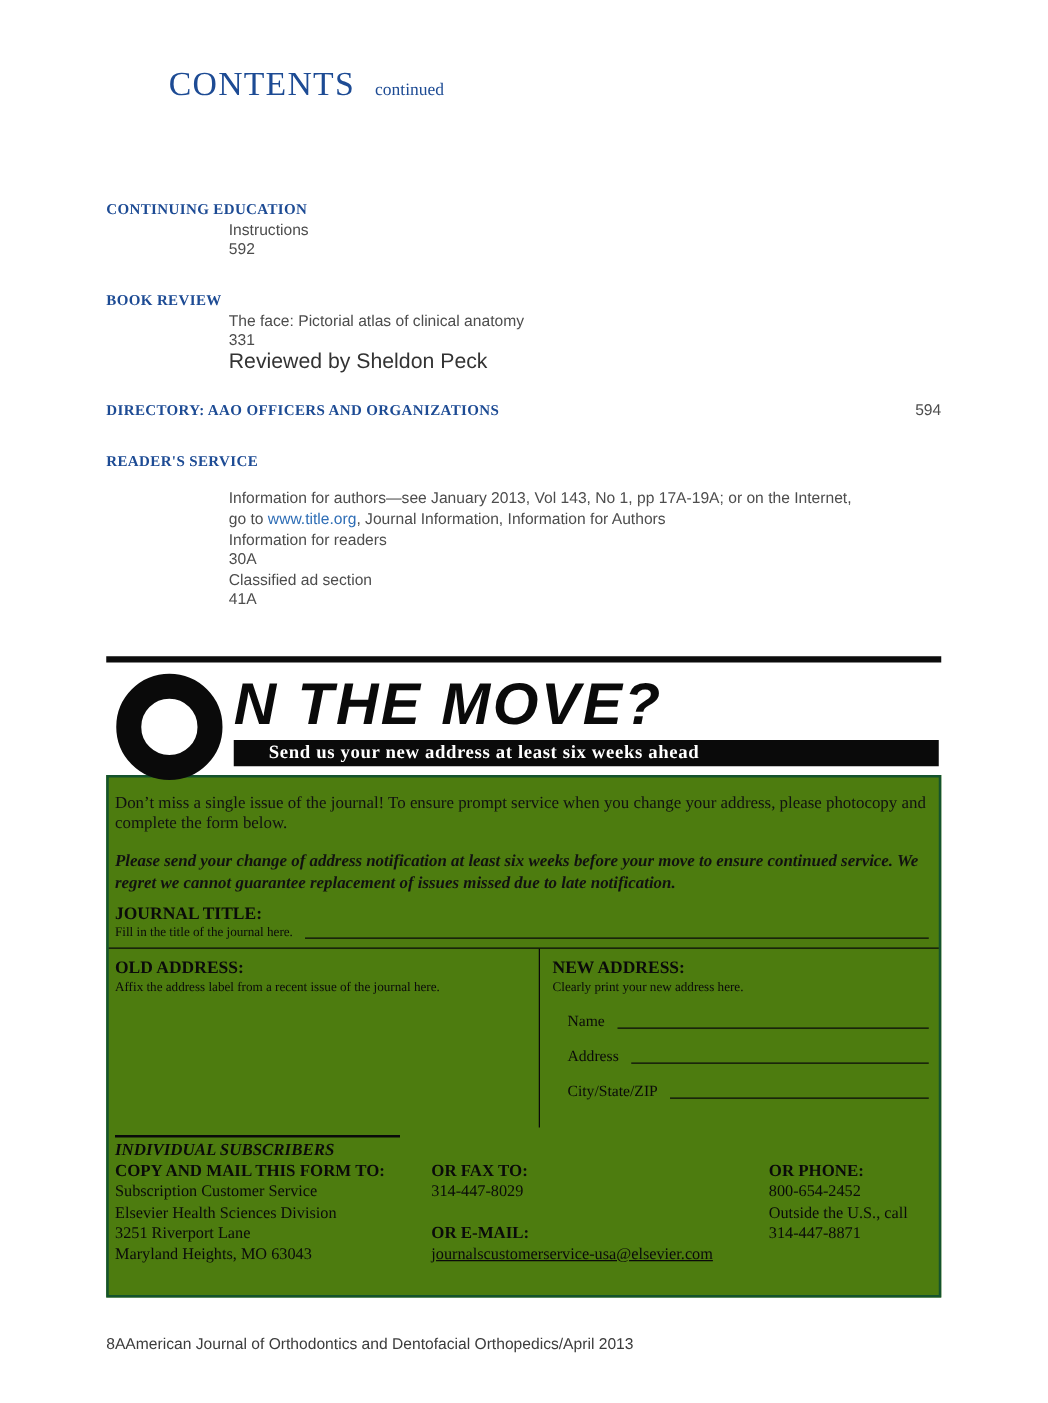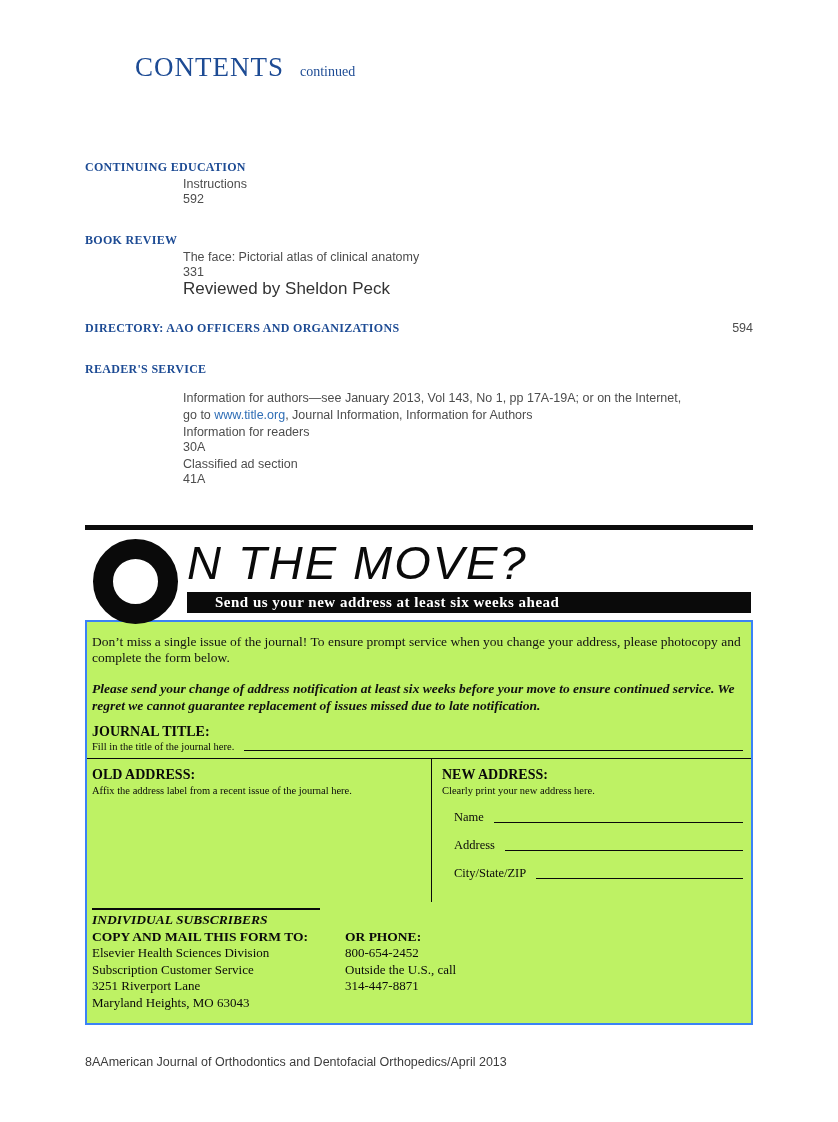--- a/index.html
+++ b/index.html
@@ -80,35 +80,35 @@
     position: absolute; left: 8px; top: 4px;
     width: 85px; height: 85px;
     border: 20px solid #0a0a0a;
     border-radius: 50%;
     z-index: 2;
     background: #fff;
   }
   .ad-headline {
     position: absolute; left: 102px; top: 0;
     font-family: "Liberation Sans", sans-serif;
-    font-weight: normal; font-style: italic;
+    font-weight: bold; font-style: italic;
     font-size: 47px; letter-spacing: 2px;
     color: #0a0a0a; white-space: nowrap;
   }
   .ad-banner {
     position: absolute; left: 102px; right: 2px; top: 57px;
     height: 21px; line-height: 21px;
     background: #0a0a0a; color: #ffffff;
     font-family: "Liberation Serif", serif;
     font-weight: bold; font-size: 15px;
     letter-spacing: 0.5px;
     padding-left: 28px;
   }
 
-  .ad-box { border: 2px solid #3b82f6; background: #bef264; }
+  .ad-box { border: 2px solid #14532d; background: #4d7c0f; }
   .ad-intro {
     margin: 12px 10px 0 5px;
     font-family: "Liberation Serif", serif;
     font-size: 13.5px; line-height: 16px; color: #111;
   }
   .ad-notice {
     margin: 15px 10px 0 5px;
     font-family: "Liberation Serif", serif;
     font-style: italic; font-weight: bold;
     font-size: 13.5px; line-height: 16.5px; color: #111;
@@ -139,21 +139,21 @@
   }
   .col-hint { margin-top: 2px; white-space: normal; }
   .field-row {
     display: flex; align-items: flex-end;
     margin: 13px 0 0 12px;
     font-family: "Liberation Serif", serif;
     font-size: 12.5px; line-height: 15px; color: #0a0a0a;
   }
   .field-row:first-of-type { margin-top: 14px; }
 
-  .subscribers { padding: 0 8px 12px 5px; }
+  .subscribers { padding: 0 8px 25px 5px; }
   .sub-rule { margin-top: 6px; width: 228px; border-top: 2px solid #0a0a0a; }
   .sub-cols { display: flex; margin-top: 2px; }
   .sub-left { width: 253px; }
   .sub-mid { width: 270px; padding-top: 16.5px; }
   .sub-right { flex: 1; padding-top: 16.5px; }
   .sub-heading {
     font-family: "Liberation Serif", serif;
     font-weight: bold; font-style: italic;
     font-size: 13.5px; line-height: 16.5px; color: #0a0a0a;
   }
@@ -274,24 +274,30 @@
           </div>
         </div>
       </div>
 
       <div class="subscribers">
         <div class="sub-rule"></div>
         <div class="sub-cols">
           <div class="sub-left">
             <div class="sub-heading">INDIVIDUAL SUBSCRIBERS</div>
             <div class="sub-label">COPY AND MAIL THIS FORM TO:</div>
+            <div class="sub-line">Subscription Customer Service</div>
             <div class="sub-line">Elsevier Health Sciences Division</div>
-            <div class="sub-line">Subscription Customer Service</div>
             <div class="sub-line">3251 Riverport Lane</div>
             <div class="sub-line">Maryland Heights, MO 63043</div>
+          </div>
+          <div class="sub-mid">
+            <div class="sub-label">OR FAX TO:</div>
+            <div class="sub-line">314-447-8029</div>
+            <div class="sub-label sub-email-label">OR E-MAIL:</div>
+            <div class="sub-line sub-email">journalscustomerservice-usa@elsevier.com</div>
           </div>
           <div class="sub-right">
             <div class="sub-label">OR PHONE:</div>
             <div class="sub-line">800-654-2452</div>
             <div class="sub-line">Outside the U.S., call</div>
             <div class="sub-line">314-447-8871</div>
           </div>
         </div>
       </div>
     </div>

